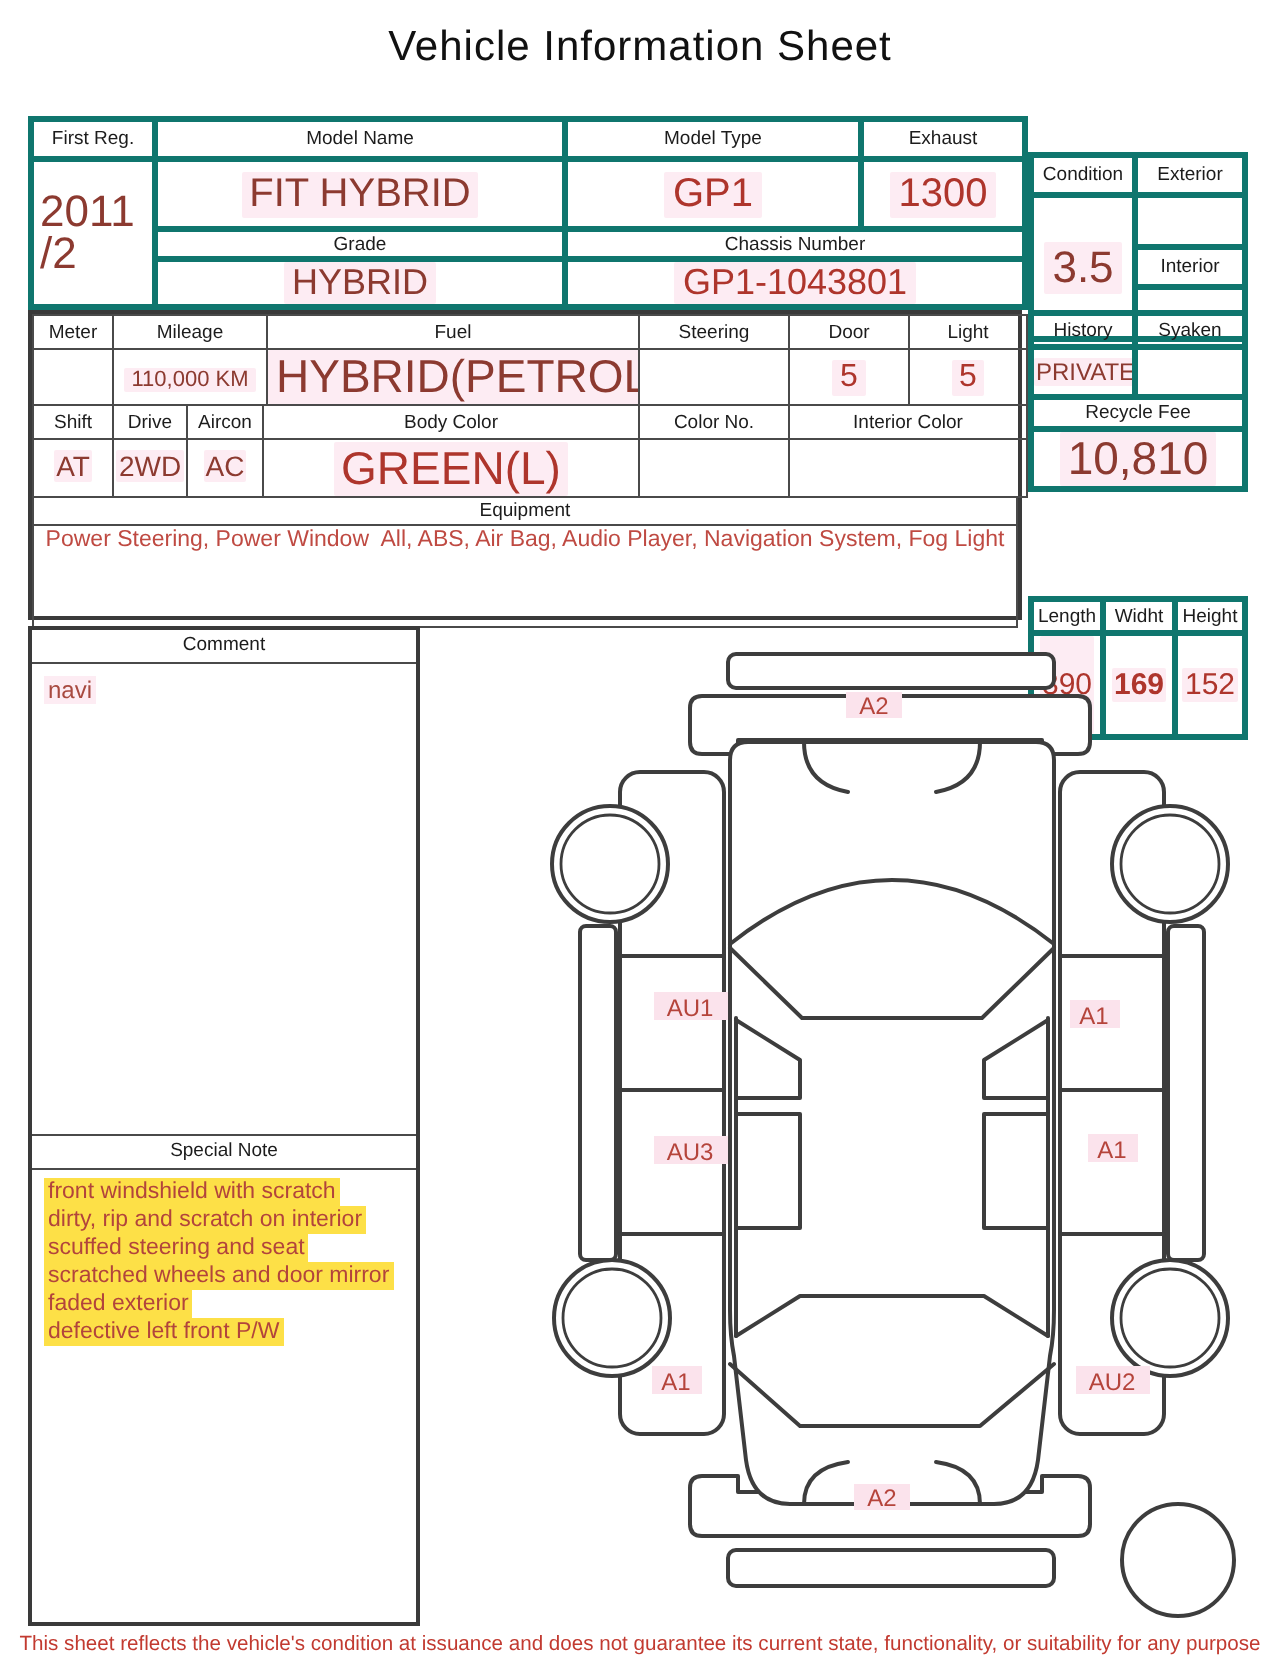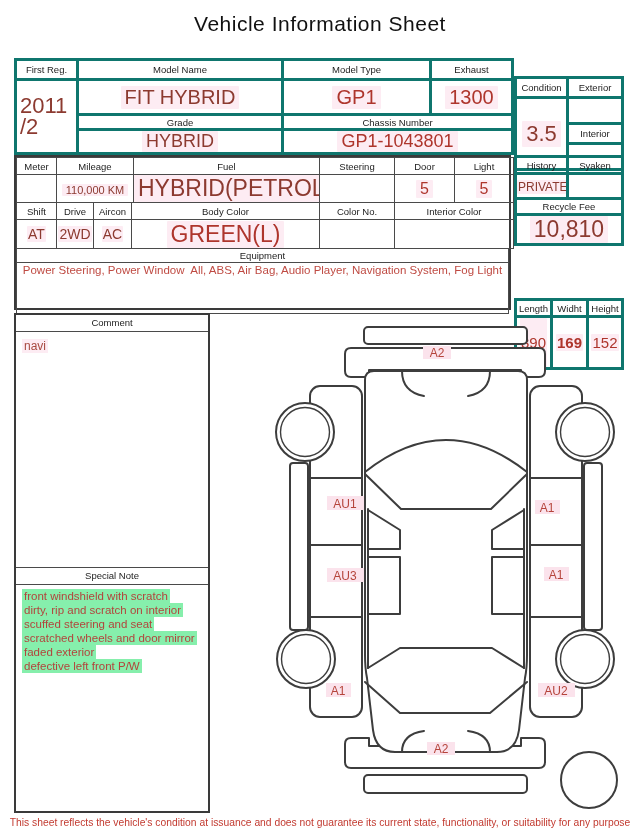--- a/index.html
+++ b/index.html
@@ -41,21 +41,21 @@
   .sec-hdr {
     height:16px; line-height:16px; text-align:center; font-size:9.5px;
     color:#1c1c1c; border-bottom:1px solid #4a4a4a;
   }
   .sec-hdr.mid { border-top:1px solid #4a4a4a; }
   .comment-body { height:235px; padding:4px 6px; box-sizing:border-box; text-align:left; }
   .comment-text { font-size:12px; color:#a84a40; background:#fdecf3; padding:0 2px; }
   .note-body { padding:4px 6px; text-align:left; }
   .note-line {
     font-size:11.5px; color:#b2443c; line-height:1.22;
-    width:fit-content; background:#86efac; padding:0 2px;
+    width:fit-content; background:#fde047; padding:0 2px;
   }
   .disclaimer {
     position:absolute; left:0; top:817px; width:100%; text-align:center;
     font-size:10.3px; color:#c23a30;
   }
   .diagram { position:absolute; left:264px; top:315px; width:376px; height:500px; }
   .diagram * { vector-effect:none; }
   .diagram path, .diagram rect, .diagram circle {
     stroke:#3d3d3d; stroke-width:2; fill:none; stroke-linejoin:round; stroke-linecap:round;
   }

